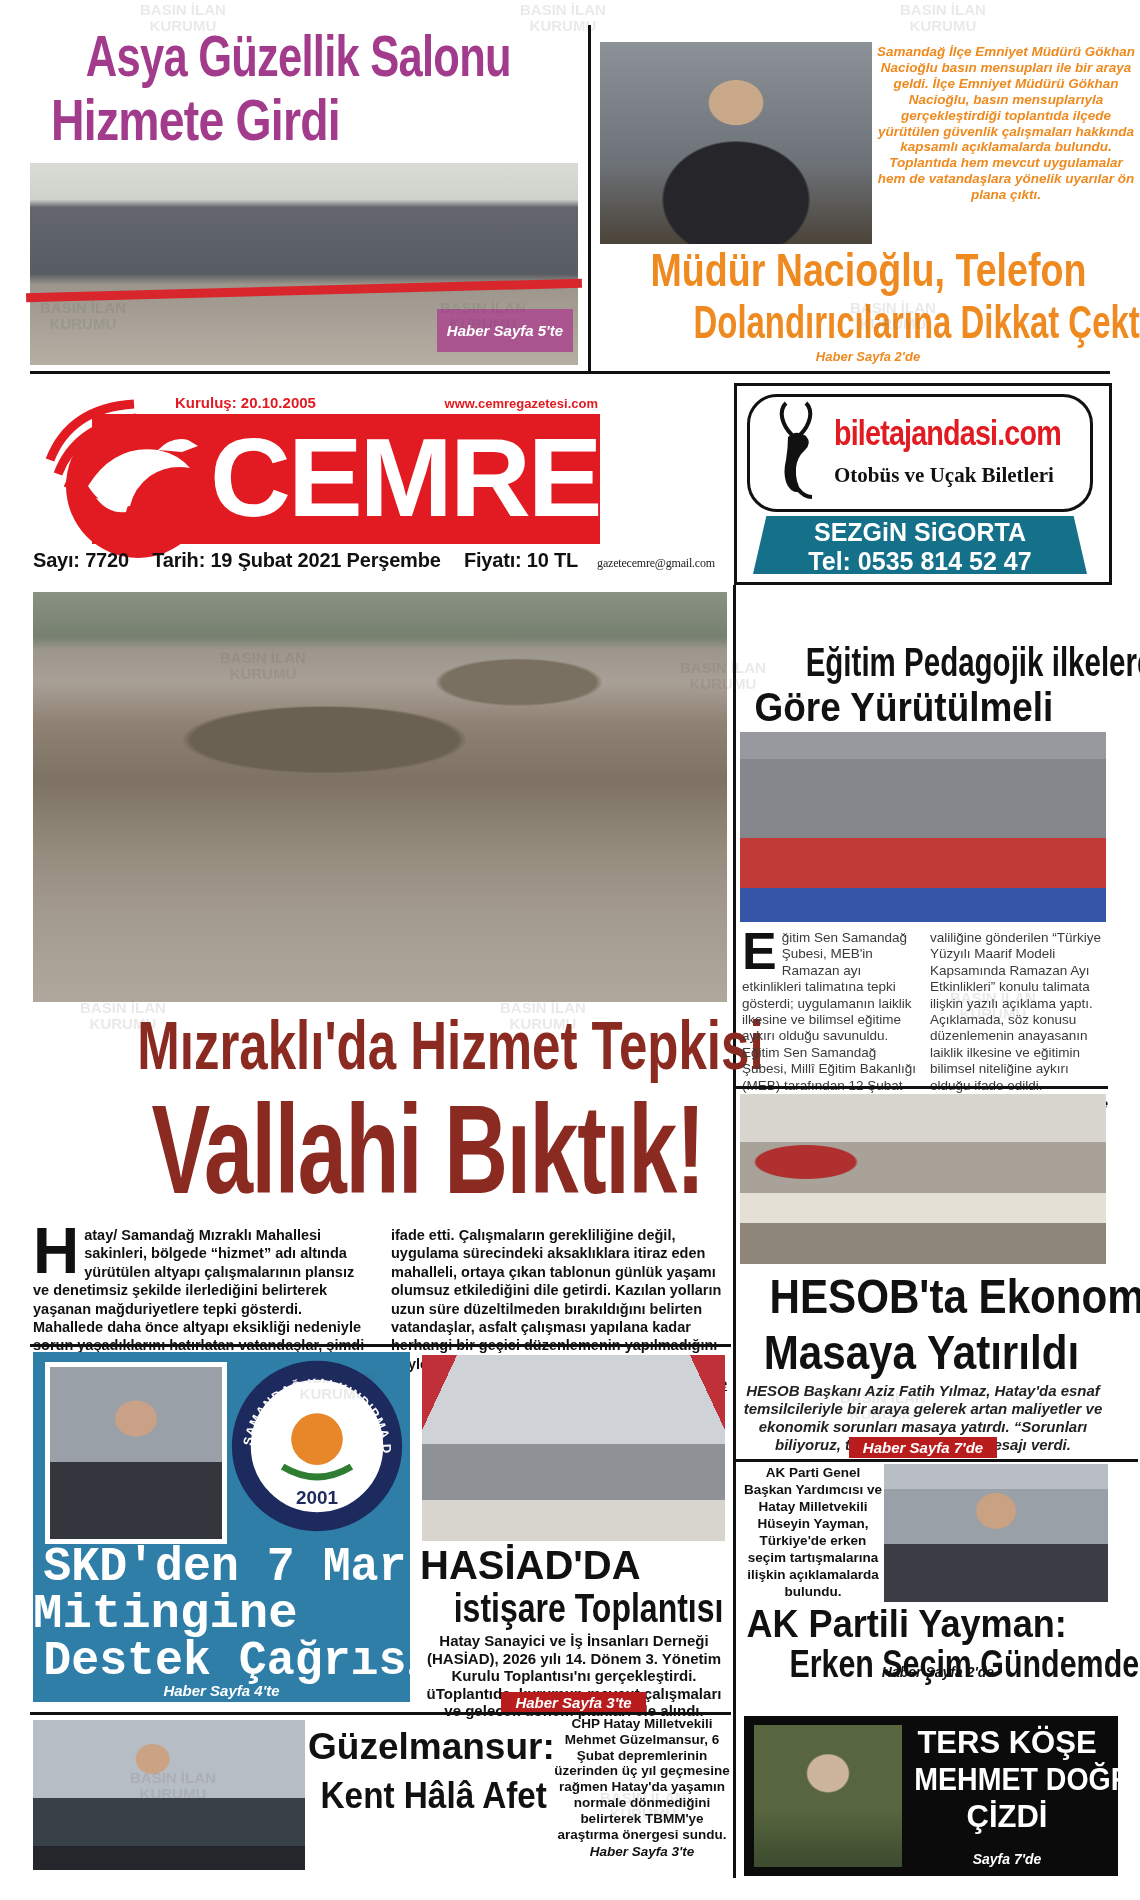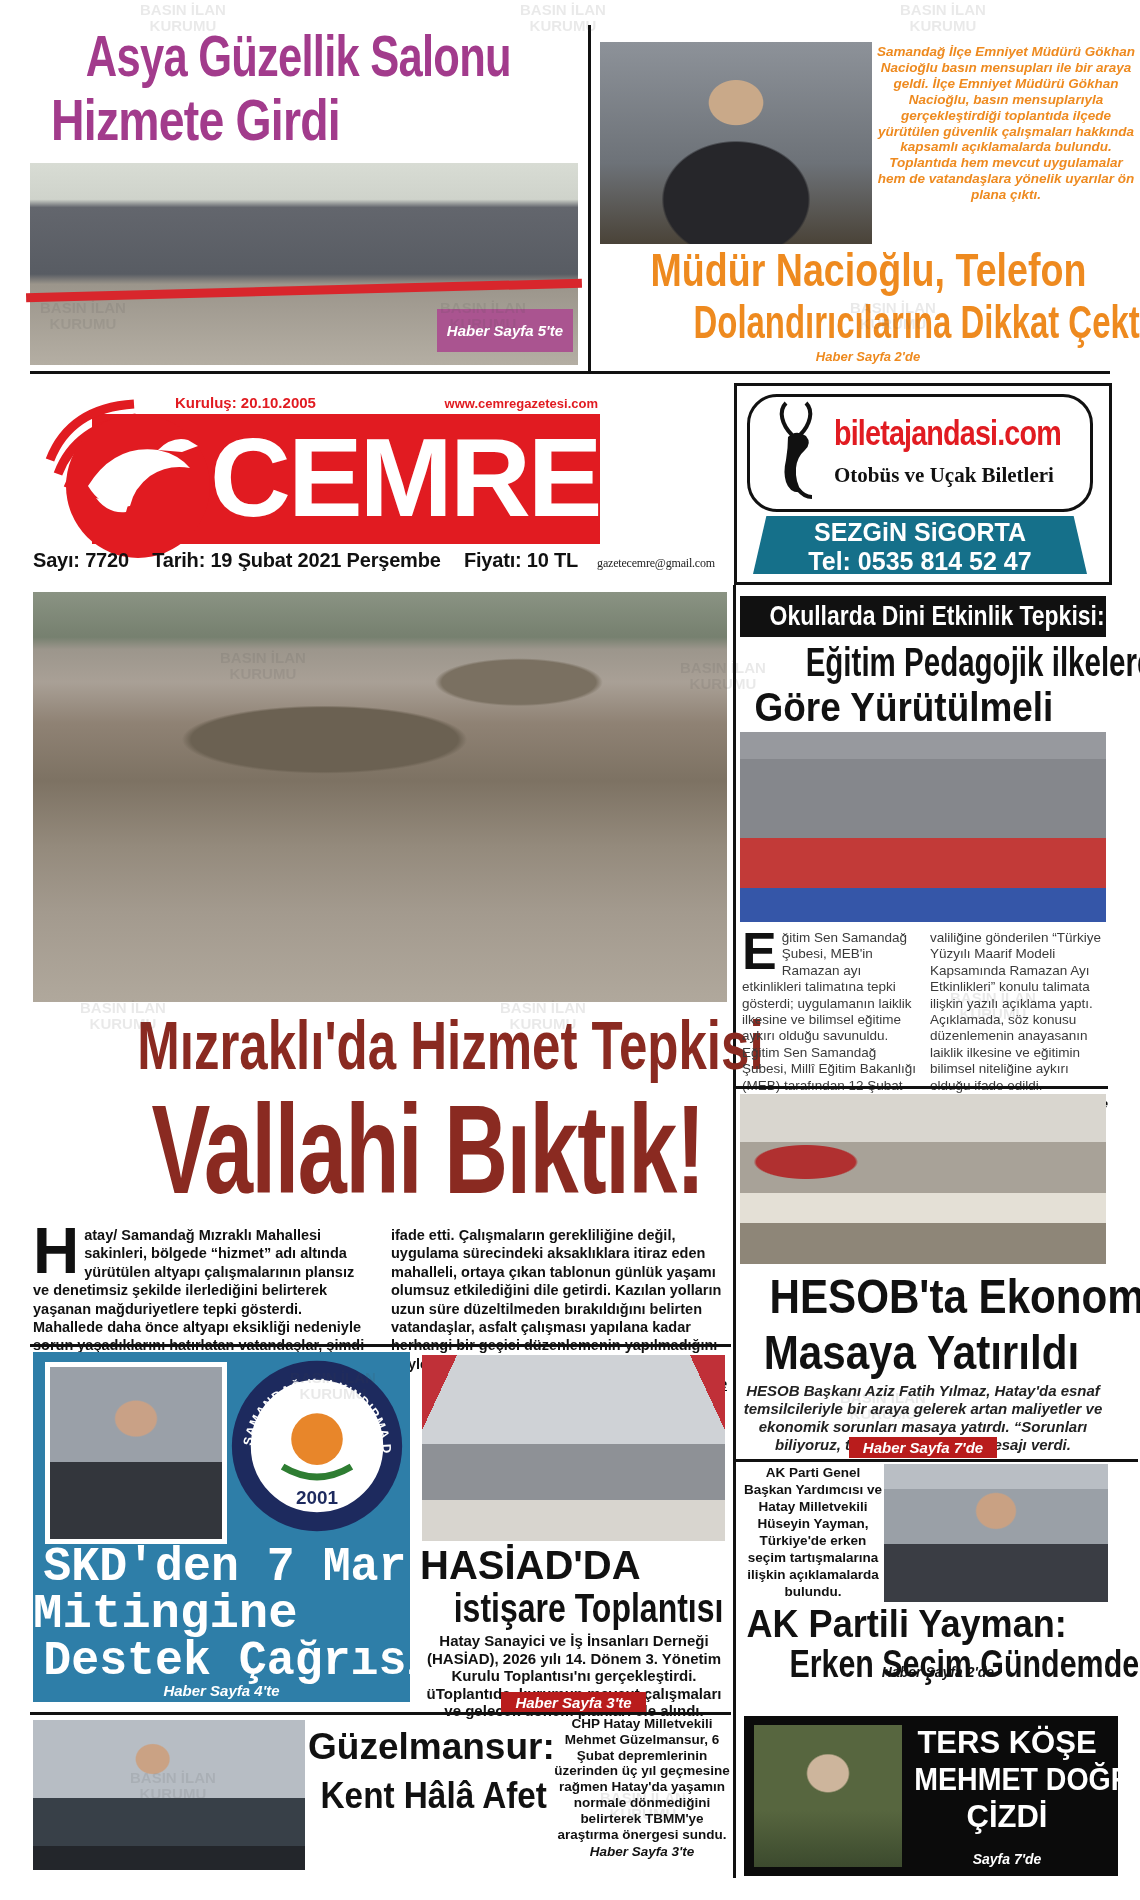--- a/index.html
+++ b/index.html
@@ -243,23 +243,20 @@
       <span class="bodycol">atay/ Samandağ Mızraklı Mahallesi sakinleri, bölgede “hizmet” adı altında yürütülen altyapı çalışmalarının plansız ve denetimsiz şekilde ilerlediğini belirterek yaşanan mağduriyetlere tepki gösterdi.
 Mahallede daha önce altyapı eksikliği nedeniyle sorun yaşadıklarını hatırlatan vatandaşlar, şimdi de yapılan çalışmaların düzensizliği nedeniyle mağdur edildiklerini</span>
     </div>
     <div class="col">
       <span class="bodycol">ifade etti. Çalışmaların gerekliliğine değil, uygulama sürecindeki aksaklıklara itiraz eden mahalleli, ortaya çıkan tablonun günlük yaşamı olumsuz etkilediğini dile getirdi. Kazılan yolların uzun süre düzeltilmeden bırakıldığını belirten vatandaşlar, asfalt çalışması yapılana kadar herhangi bir geçici düzenlemenin yapılmadığını söyledi.</span>
       <span class="miz-ref">Haberin Detayları Sayfa 3'te</span>
     </div>
   </div>
   <div class="rule" style="left:30px;top:1344px;width:701px;height:3px;"></div>
 
-  <div class="abs egit-kicker">
-    <span class="cond" style="--sx:.85">Okullarda Dini Etkinlik Tepkisi:</span>
-  </div>
   <div class="hl egit-h">
     <span class="cond" style="--sx:.72">Eğitim Pedagojik ilkelere</span><br>
     <span class="cond" style="--sx:.9">Göre Yürütülmeli</span>
   </div>
   <div class="photo egit-photo" style="background:linear-gradient(180deg,#97999e 0 14%,#85878c 14% 56%,#c23a38 56% 82%,#3556a8 82% 100%);"></div>
   <div class="abs egit-cols">
     <div class="col">
       <span class="dropcap" style="font-size:52px;line-height:42px;">E</span>
       <span class="bodycol" style="text-align:left">ğitim Sen Samandağ Şubesi, MEB'in Ramazan ayı etkinlikleri talimatına tepki gösterdi; uygulamanın laiklik ilkesine ve bilimsel eğitime aykırı olduğu savunuldu.
 Eğitim Sen Samandağ Şubesi, Millî Eğitim Bakanlığı (MEB) tarafından 12 Şubat 2026 tarihinde yayımlanan ve 81 il</span>

